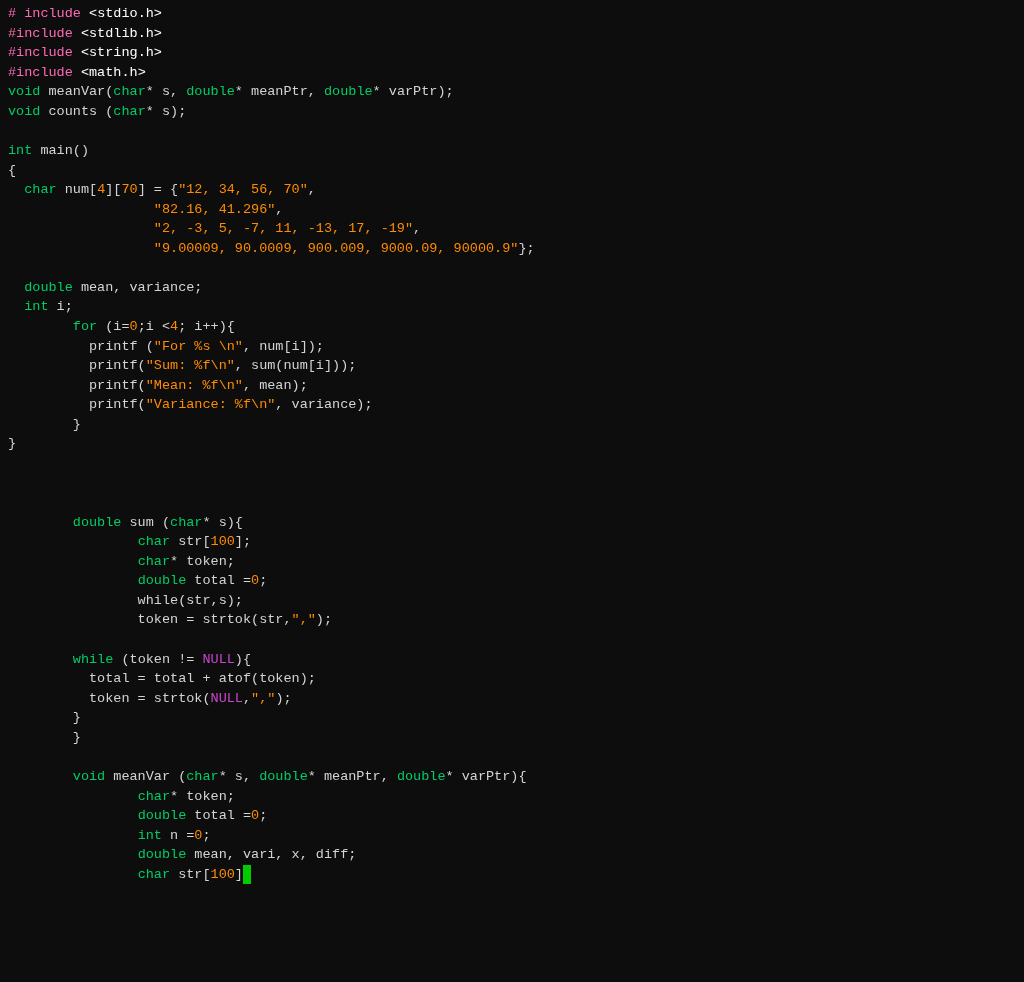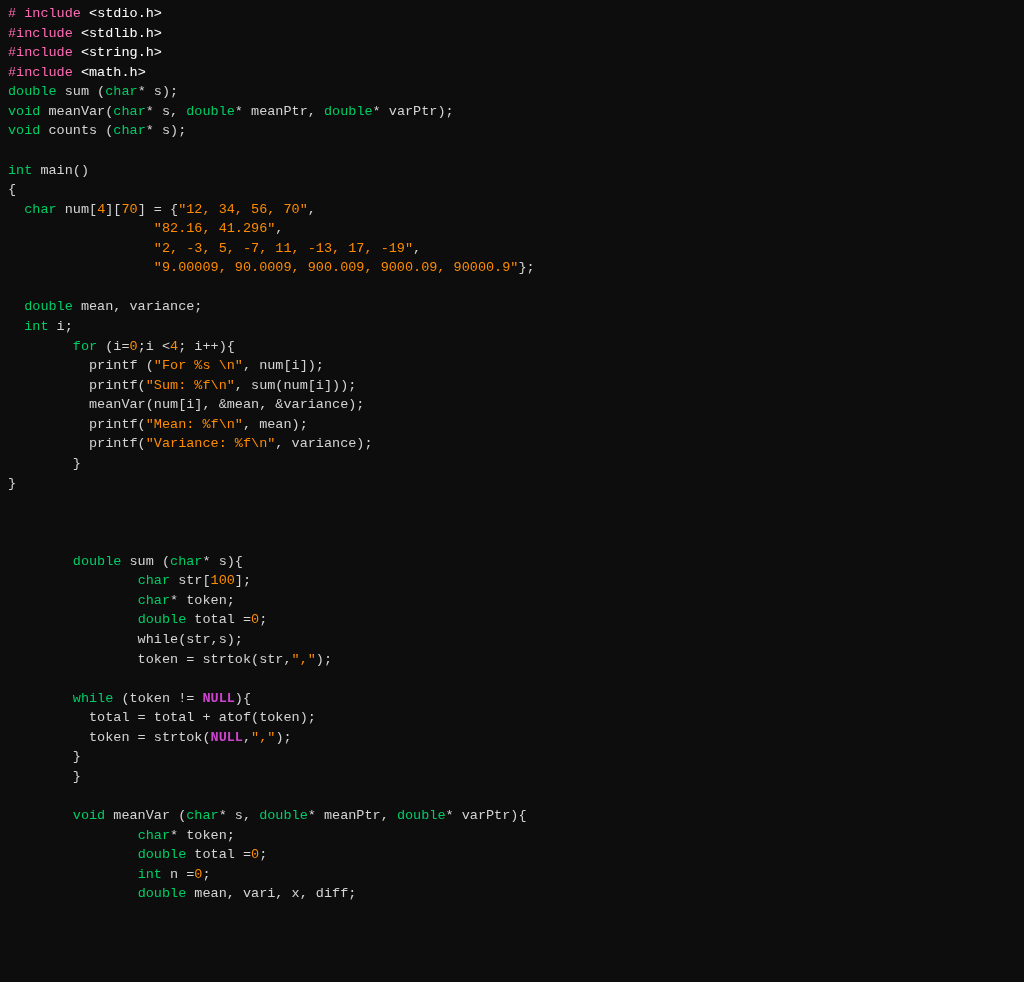--- a/index.html
+++ b/index.html
@@ -23,21 +23,21 @@
     }
     .line {
       display: block;
       white-space: pre;
       padding: 0 8px;
       min-height: 1.45em;
     }
     .kw-pink { color: #ff69b4; }
     .kw-green { color: #ffffff; }
     .str-orange { color: #ff8c00; }
-    .kw-purple { color: #cc44cc; font-weight: bold; }
+    .kw-purple { color: #cc44cc; }
     .type-green { color: #00cc66; }
     .num-orange { color: #ff8c00; }
     .cursor {
       background-color: #00cc00;
       color: #000;
       display: inline-block;
       width: 8px;
     }
   </style>
 </head>
@@ -46,21 +46,20 @@
 <div class="code-container">
 
   <span class="line"><span class="kw-pink"># include</span> <span class="kw-green">&lt;stdio.h&gt;</span></span>
 
   <span class="line"><span class="kw-pink">#include</span> <span class="kw-green">&lt;stdlib.h&gt;</span></span>
 
   <span class="line"><span class="kw-pink">#include</span> <span class="kw-green">&lt;string.h&gt;</span></span>
 
   <span class="line"><span class="kw-pink">#include</span> <span class="kw-green">&lt;math.h&gt;</span></span>
 
-  <span class="line"><span class="type-green">double</span> sum (<span class="type-green">char</span>* s);</span>
 
   <span class="line"><span class="type-green">void</span> meanVar(<span class="type-green">char</span>* s, <span class="type-green">double</span>* meanPtr, <span class="type-green">double</span>* varPtr);</span>
 
   <span class="line"><span class="type-green">void</span> counts (<span class="type-green">char</span>* s);</span>
 
   <span class="line"> </span>
 
   <span class="line"><span class="type-green">int</span> main()</span>
 
   <span class="line">{</span>
@@ -78,21 +77,20 @@
   <span class="line">  <span class="type-green">double</span> mean, variance;</span>
 
   <span class="line">  <span class="type-green">int</span> i;</span>
 
   <span class="line">        <span class="type-green">for</span> (i=<span class="num-orange">0</span>;i &lt;<span class="num-orange">4</span>; i++){</span>
 
   <span class="line">          printf (<span class="str-orange">"For %s \n"</span>, num[i]);</span>
 
   <span class="line">          printf(<span class="str-orange">"Sum: %f\n"</span>, sum(num[i]));</span>
 
-  <span class="line">          meanVar(num[i], &amp;mean, &amp;variance);</span>
 
   <span class="line">          printf(<span class="str-orange">"Mean: %f\n"</span>, mean);</span>
 
   <span class="line">          printf(<span class="str-orange">"Variance: %f\n"</span>, variance);</span>
 
   <span class="line">        }</span>
 
   <span class="line">}</span>
 
   <span class="line"> </span>
@@ -129,14 +127,15 @@
   <span class="line">        <span class="type-green">void</span> meanVar (<span class="type-green">char</span>* s, <span class="type-green">double</span>* meanPtr, <span class="type-green">double</span>* varPtr){</span>
 
   <span class="line">                <span class="type-green">char</span>* token;</span>
 
   <span class="line">                <span class="type-green">double</span> total =<span class="num-orange">0</span>;</span>
 
   <span class="line">                <span class="type-green">int</span> n =<span class="num-orange">0</span>;</span>
 
   <span class="line">                <span class="type-green">double</span> mean, vari, x, diff;</span>
 
+  <span class="line">                <span class="type-green">char</span> str[<span class="num-orange">100</span>]<span class="cursor"> </span></span>
 
 </div>
 
 </body></html>

